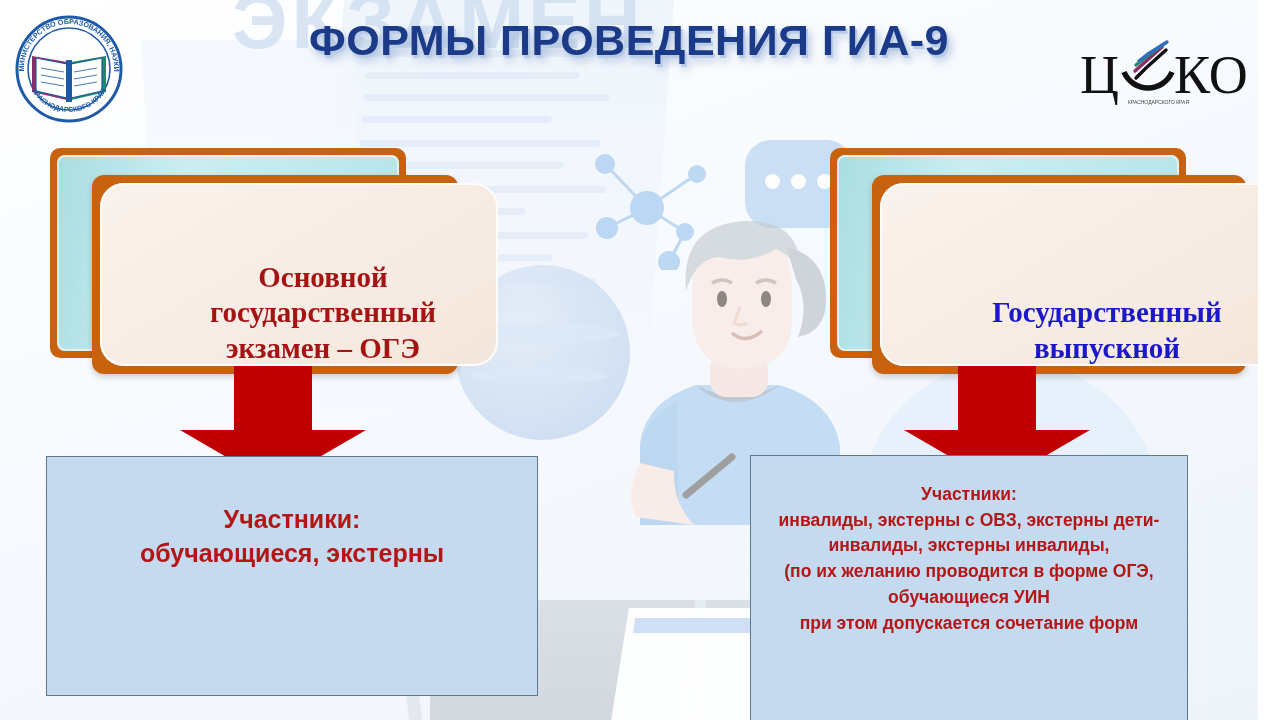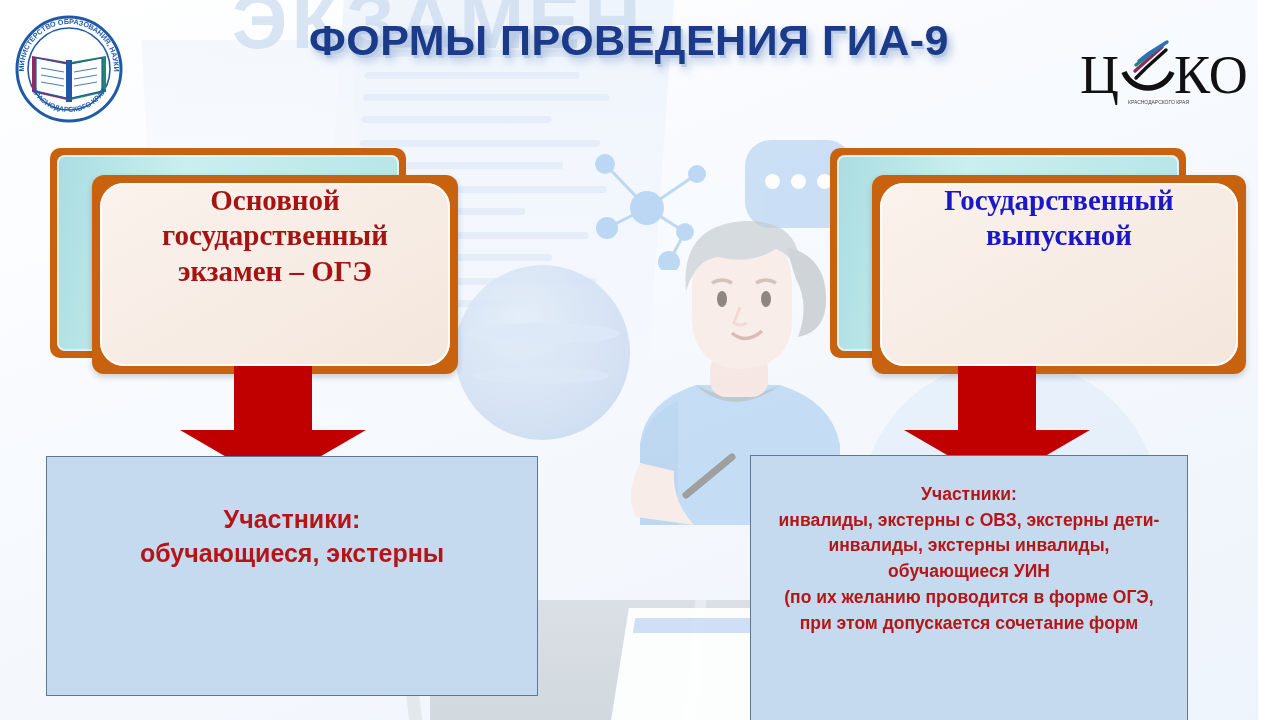--- a/index.html
+++ b/index.html
@@ -106,24 +106,24 @@
     box-shadow:inset 0 0 0 2px rgba(255,255,255,.55);
   }
   .card-front{
     position:absolute;background:#c8620f;padding:8px;border-radius:12px;
     box-shadow:0 3px 6px rgba(0,0,0,.18);
   }
   .card-front .inner{
     border-radius:24px;
     background:linear-gradient(150deg,#faf2ec 0%,#f7ece4 55%,#f3e6dc 100%);
     box-shadow:inset 0 0 0 2px rgba(255,255,255,.85);
-    display:flex;align-items:flex-start;justify-content:center;
+    display:flex;align-items:flex-end;justify-content:center;
     text-align:center;
     font-family:"Liberation Serif",serif;
-    font-weight:700;font-size:29px;line-height:1.22;
+    font-weight:700;font-size:29px;line-height:1.22;padding-left:48px;
   }
   .card-front.ogeh .inner{color:#a51313;}
   .card-front.gveh .inner{color:#1b18c9;}
 
   
   .arrow{position:absolute;}
 
   
   .infobox{
     position:absolute;background:#c5d9ef;border:1px solid #5d7795;
@@ -318,19 +318,19 @@
 
   <div class="infobox" id="box-left">
     <span class="ln">Участники:</span>
     <span class="ln">обучающиеся, экстерны</span>
   </div>
 
   <div class="infobox" id="box-right">
     <span class="ln">Участники:</span>
     <span class="ln">инвалиды, экстерны с ОВЗ, экстерны дети-</span>
     <span class="ln">инвалиды, экстерны инвалиды,</span>
+    <span class="ln">(по их желанию проводится  в форме ОГЭ,</span>
     <span class="ln">обучающиеся УИН</span>
-    <span class="ln">(по их желанию проводится  в форме ОГЭ,</span>
     <span class="ln">при этом допускается  сочетание форм</span>
   </div>
 
 
 </div>
 
 </body></html>

